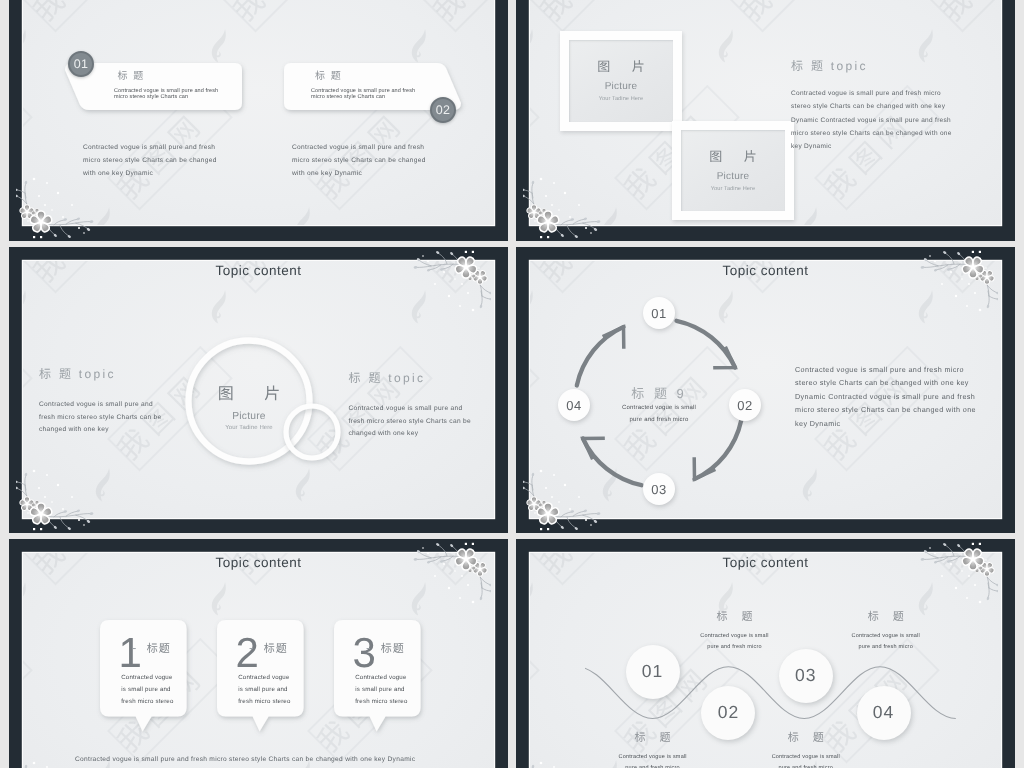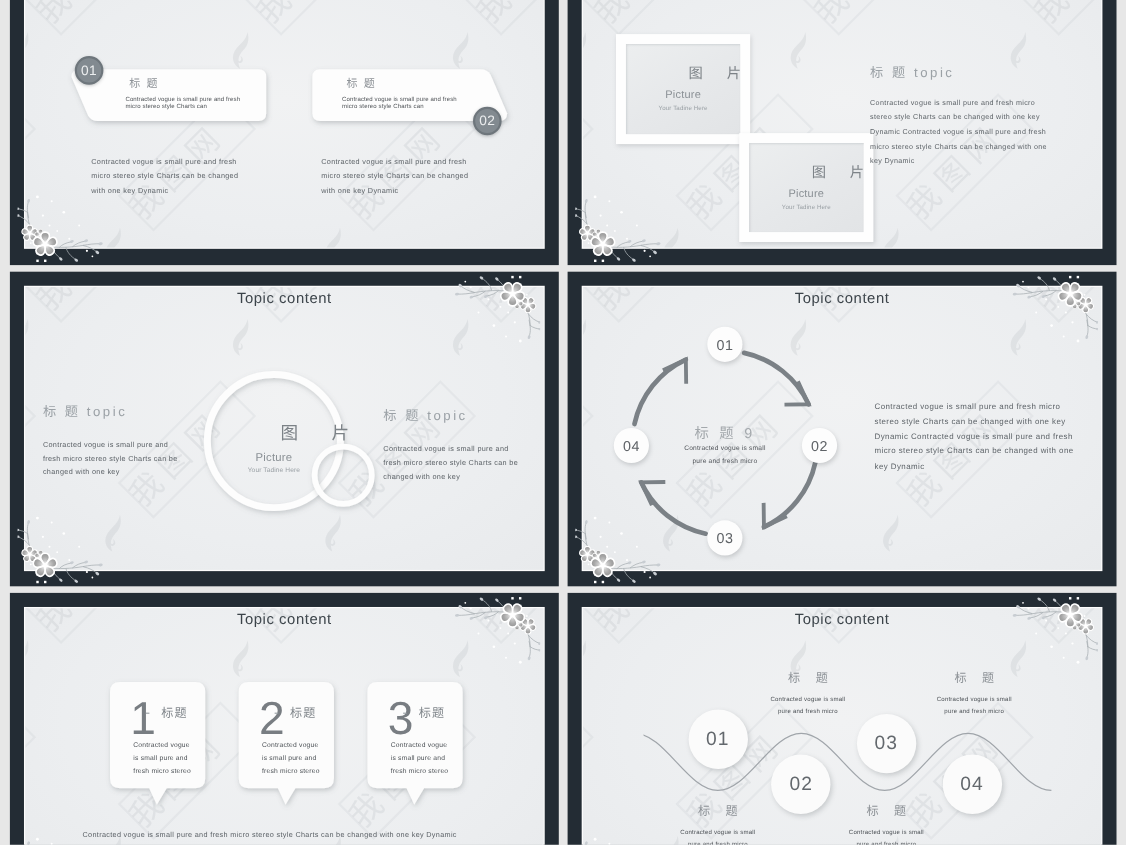--- a/index.html
+++ b/index.html
@@ -54,22 +54,22 @@
   .p2{left:269px;top:142px;}
 
   
   .pframe{position:absolute;background:#fefefe;z-index:3;padding:9px;
     box-shadow:1px 2px 4px rgba(95,100,105,.22);}
   .pfin{position:absolute;left:9px;top:9px;right:9px;bottom:9px;
     background:linear-gradient(150deg,#eceeef 0%,#e6e8ea 55%,#e2e4e6 100%);
     box-shadow:inset 1px 1px 2px rgba(125,130,135,.22);}
   .pf1{left:30px;top:31px;width:104px;height:82px;}
   .pf2{left:142px;top:121px;width:104px;height:81px;}
-  .pf-cjk{position:absolute;width:100%;top:20px;font-size:13px;
-    color:#7c8287;letter-spacing:9px;text-indent:9px;line-height:1;margin-left:48px;}
+  .pf-cjk{position:absolute;width:100%;text-align:center;top:20px;font-size:13px;
+    color:#7c8287;letter-spacing:9px;text-indent:9px;line-height:1;}
   .pf-en{position:absolute;width:100%;text-align:center;top:42px;font-size:10px;color:#8a9095;letter-spacing:.2px;line-height:1;}
   .pf-tag{position:absolute;width:100%;text-align:center;top:57px;font-size:5.6px;color:#9aa0a5;letter-spacing:.1px;line-height:1;}
   .s2head{position:absolute;left:261px;top:60px;font-size:12px;color:#9ba1a6;letter-spacing:2.3px;z-index:3;line-height:1;}
   .s2para{position:absolute;left:261px;top:87px;font-size:6.5px;color:#5d6368;line-height:13.3px;letter-spacing:.3px;z-index:3;}
 
   
   .s3rings{position:absolute;left:148px;top:68px;z-index:3;}
   .s3pic{position:absolute;left:171px;top:114px;width:110px;height:70px;z-index:4;}
   .s3pic .pf-cjk{top:11.6px;font-size:16px;letter-spacing:13px;text-indent:13px;}
   .s3pic .pf-en{top:37px;font-size:10.3px;}

